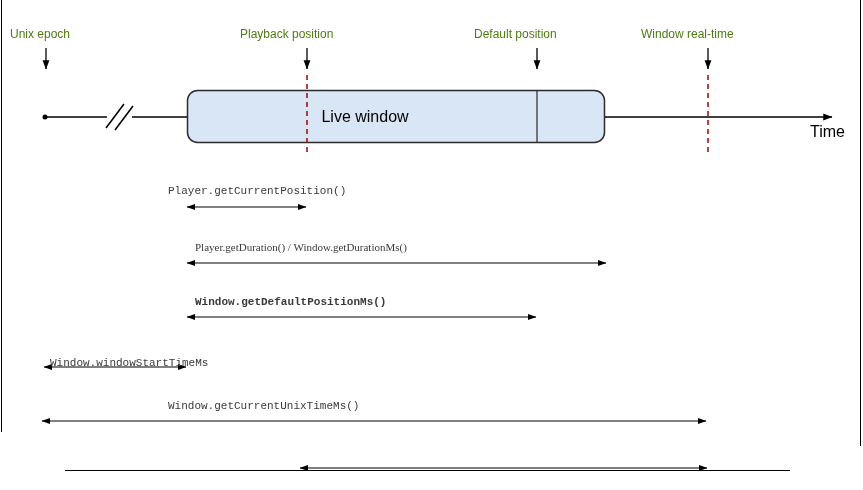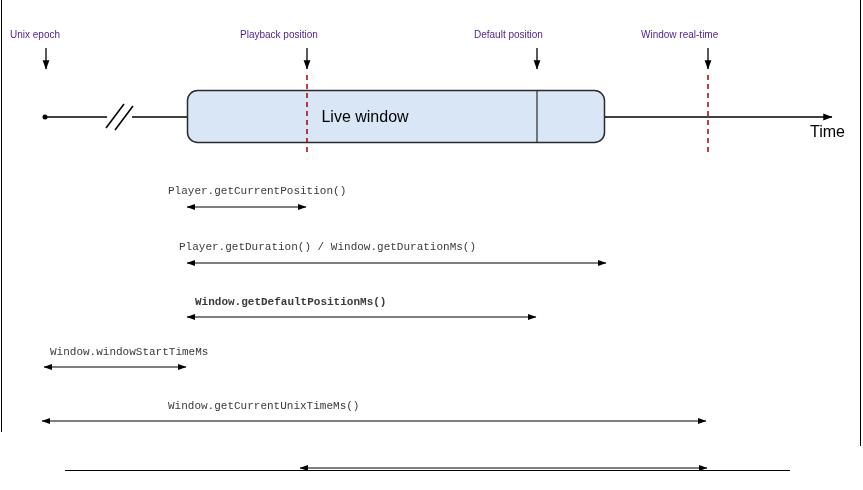--- a/index.html
+++ b/index.html
@@ -6,21 +6,21 @@
   #stage{
     position:relative;
     width:863px;height:490px;
     background:#ffffff;
     font-family:"Liberation Sans", sans-serif;
     overflow:hidden;
   }
   #lines{position:absolute;left:0;top:0;width:863px;height:490px;}
   .toplabel{
     position:absolute;
-    font-size:10px;line-height:17px;color:#4c1d95;
+    font-size:12px;line-height:17px;color:#4d7c0f;
     white-space:nowrap;
   }
   .codelabel{
     position:absolute;
     font-family:"Liberation Mono", monospace;
     font-size:11px;line-height:15px;color:#3a3a3a;
     white-space:nowrap;
   }
   #live-window-label{
     position:absolute;left:187px;top:90px;width:356px;height:53px;
@@ -72,18 +72,18 @@
 
   <div class="toplabel" style="left:10px;top:26px;">Unix epoch</div>
   <div class="toplabel" style="left:240px;top:26px;">Playback position</div>
   <div class="toplabel" style="left:474px;top:26px;">Default position</div>
   <div class="toplabel" style="left:641px;top:26px;">Window real-time</div>
 
   <div id="live-window-label">Live window</div>
   <div id="time-label">Time</div>
 
   <div class="codelabel" style="left:168px;top:184px;">Player.getCurrentPosition()</div>
-  <div class="codelabel" style="left:179px;top:240px;">Player.getDuration() / Window.getDurationMs()</div>
+  <div class="codelabel" style="left:195px;top:240px;font-family:Liberation Serif, serif;">Player.getDuration() / Window.getDurationMs()</div>
   <div class="codelabel" style="left:195px;top:295px;font-weight:bold;">Window.getDefaultPositionMs()</div>
-  <div class="codelabel" style="left:50px;top:345px;">Window.windowStartTimeMs</div>
+  <div class="codelabel" style="left:50px;top:356px;">Window.windowStartTimeMs</div>
   <div class="codelabel" style="left:168px;top:399px;">Window.getCurrentUnixTimeMs()</div>
 
 </div>
 
 </body></html>

